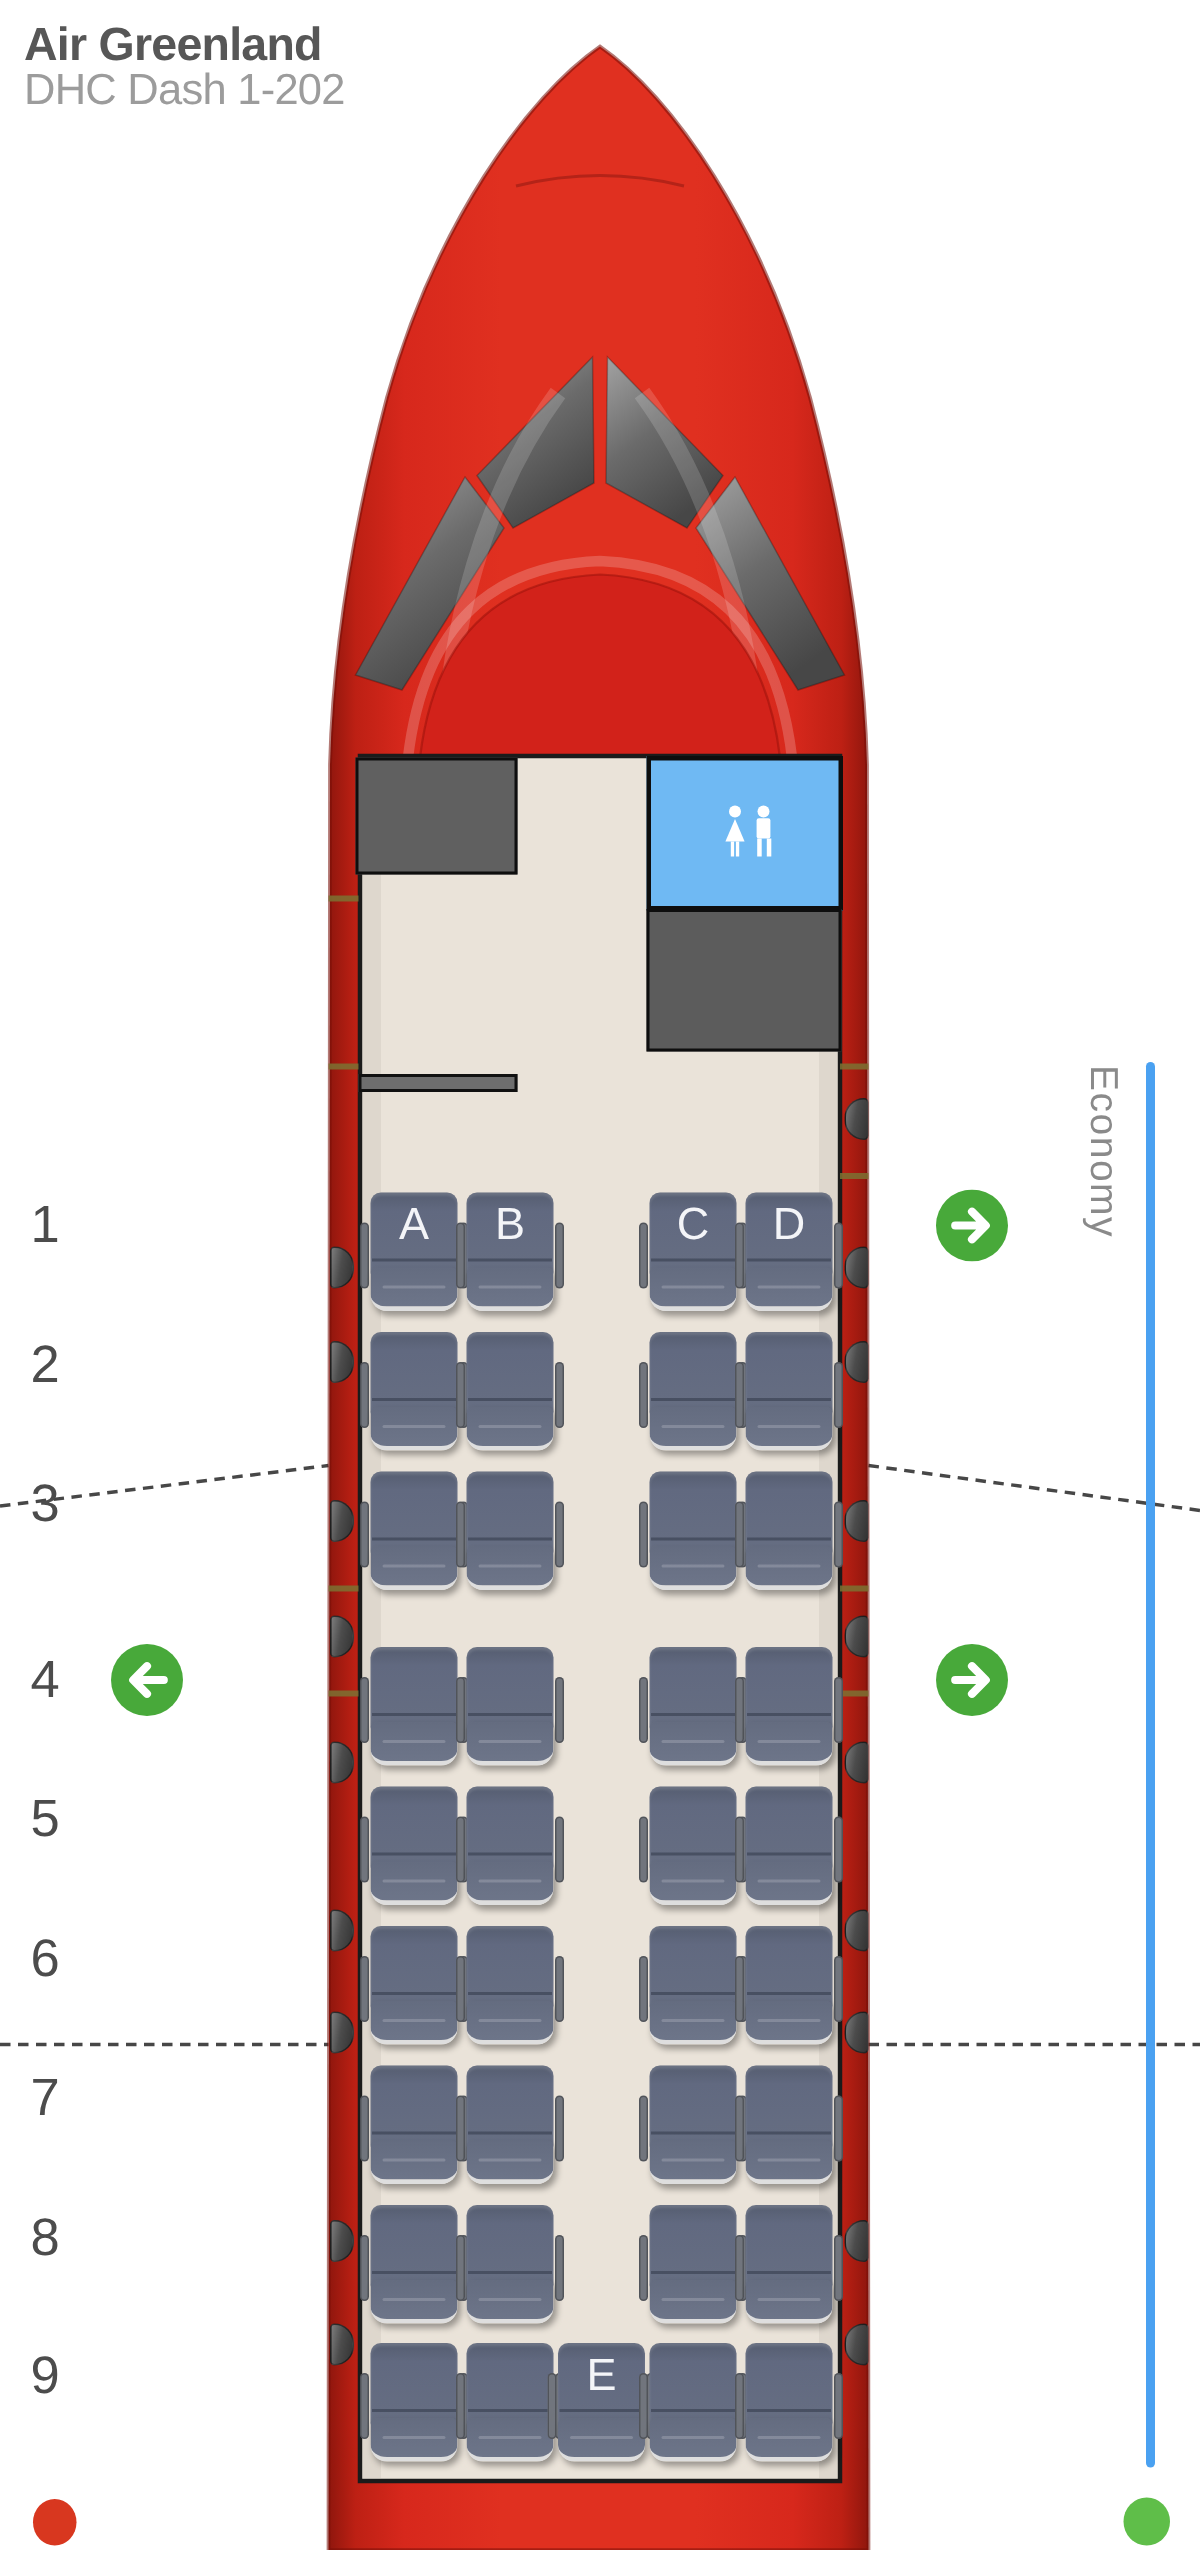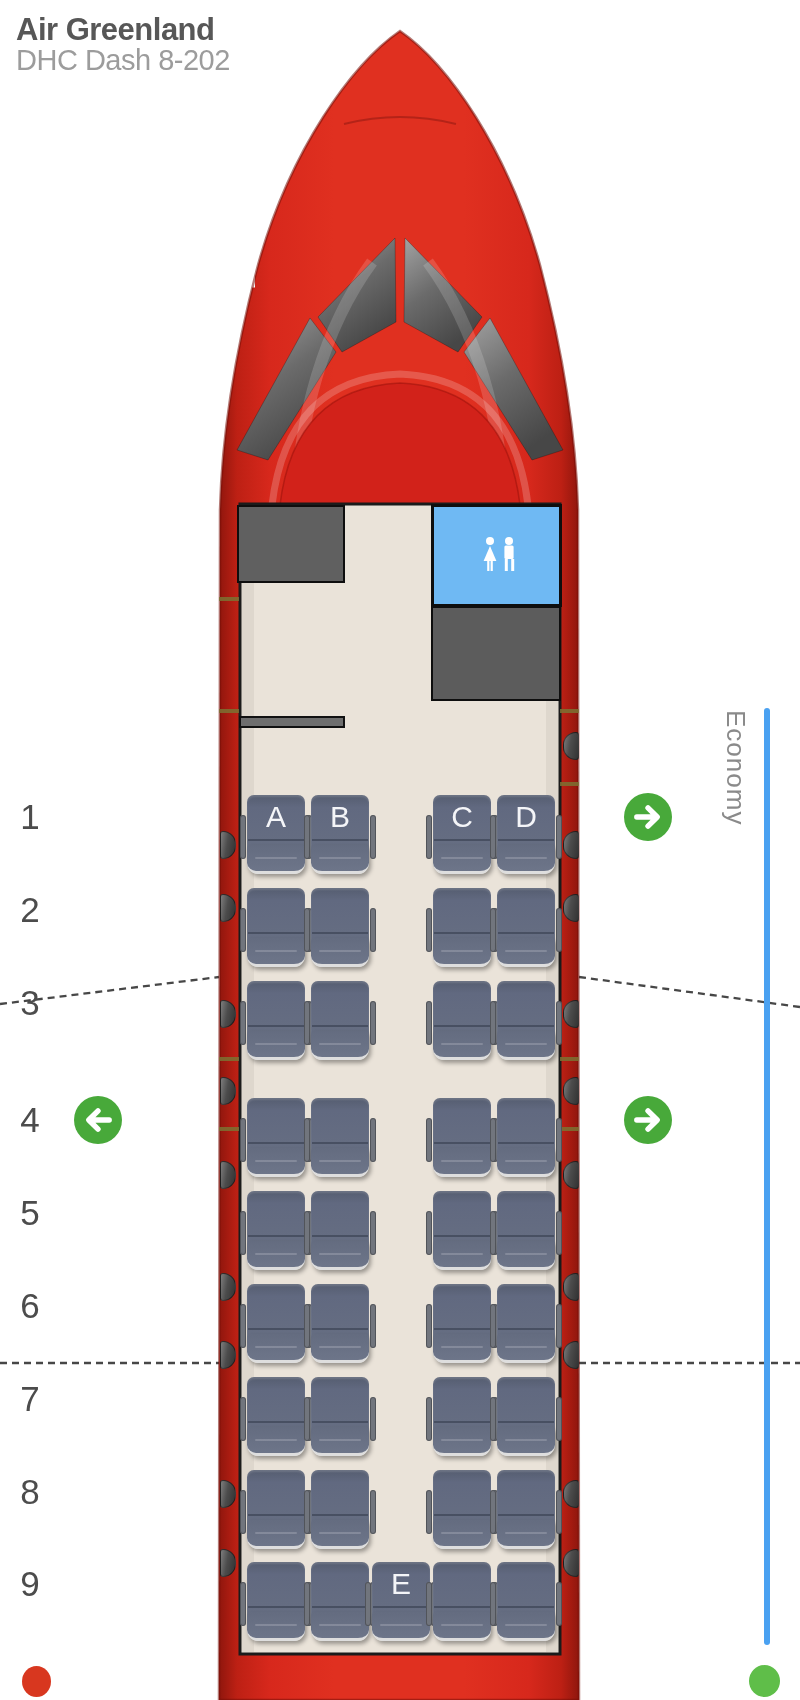--- a/index.html
+++ b/index.html
@@ -375,18 +375,18 @@
         <div class="back"></div>
         <div class="cush"></div>
         <div class="letter"></div>
       </div>
     </div>
 
   <div class="topui class-line"></div>
   <div class="topui class-label">Economy</div>
 
   <div class="topui title">Air Greenland</div>
-  <div class="topui subtitle">DHC Dash 8-202</div>
+  <div class="topui subtitle">DHC Dash 1-202</div>
 
 
   <div class="topui dot dot-red"></div>
   <div class="topui dot dot-green"></div>
 </div>
 
 </body></html>

